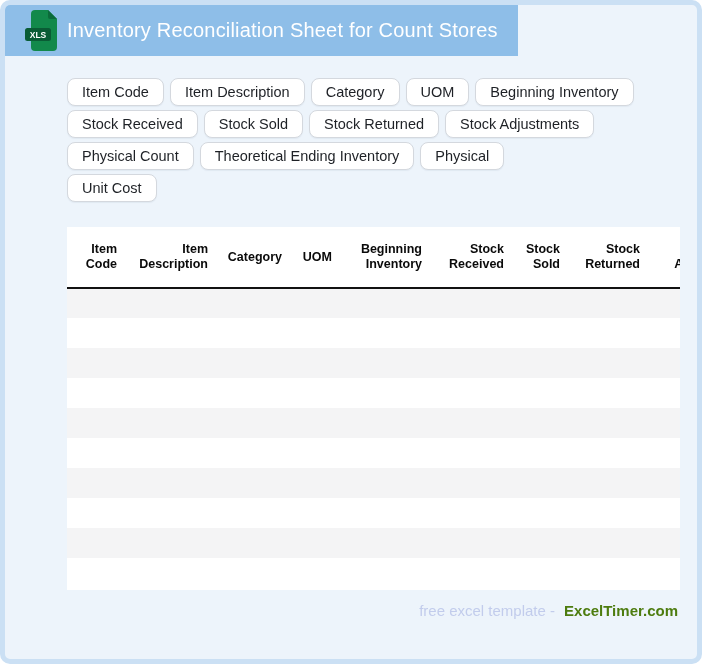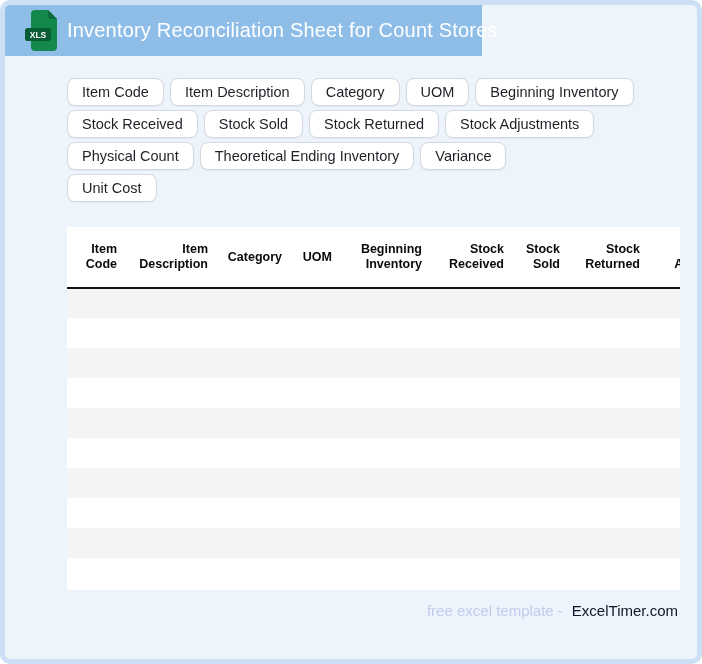--- a/index.html
+++ b/index.html
@@ -11,21 +11,21 @@
     background:#EDF4FB;
     border:5px solid #CBE0F4;
     border-radius:10px;
     overflow:hidden;
     font-family:"Liberation Sans", sans-serif;
   }
 
   
   .banner {
     position:absolute; left:0; top:0;
-    width:477px; height:51px;
+    width:513px; height:51px;
     background:#8EBEE8;
     display:flex; align-items:center;
     padding-left:62px;
   }
   .xls-icon { position:absolute; left:19px; top:4px; width:36px; height:43px; }
   .banner-title {
     margin:0;
     font-size:20px; font-weight:500; color:#ffffff;
     letter-spacing:0.2px; white-space:nowrap;
   }
@@ -72,21 +72,21 @@
   
   .footer {
     position:absolute; top:597px; right:19px;
     font-size:15px; color:#C2CCEC;
     display:flex; align-items:baseline;
     white-space:nowrap;
     margin-left:37px;
   }
   .footer .brand {
     margin-left:9px;
-    font-weight:normal; color:#0f172a;
+    font-weight:bold; color:#4d7c0f;
     text-decoration:none;
   }
 </style>
 </head>
 <body>
 
 <div class="page">
 
   <div class="banner">
     <svg class="xls-icon" viewBox="0 0 36 43" aria-hidden="true">
@@ -108,21 +108,21 @@
     </div>
     <div class="chip-row">
       <span class="chip">Stock Received</span>
       <span class="chip">Stock Sold</span>
       <span class="chip">Stock Returned</span>
       <span class="chip">Stock Adjustments</span>
     </div>
     <div class="chip-row">
       <span class="chip">Physical Count</span>
       <span class="chip">Theoretical Ending Inventory</span>
-      <span class="chip">Variance</span>
+      <span class="chip">Physical</span>
     </div>
     <div class="chip-row">
       <span class="chip">Unit Cost</span>
     </div>
   </div>
 
   <div class="table-wrap">
     <table class="recon">
       <colgroup>
         <col style="width:58px">

